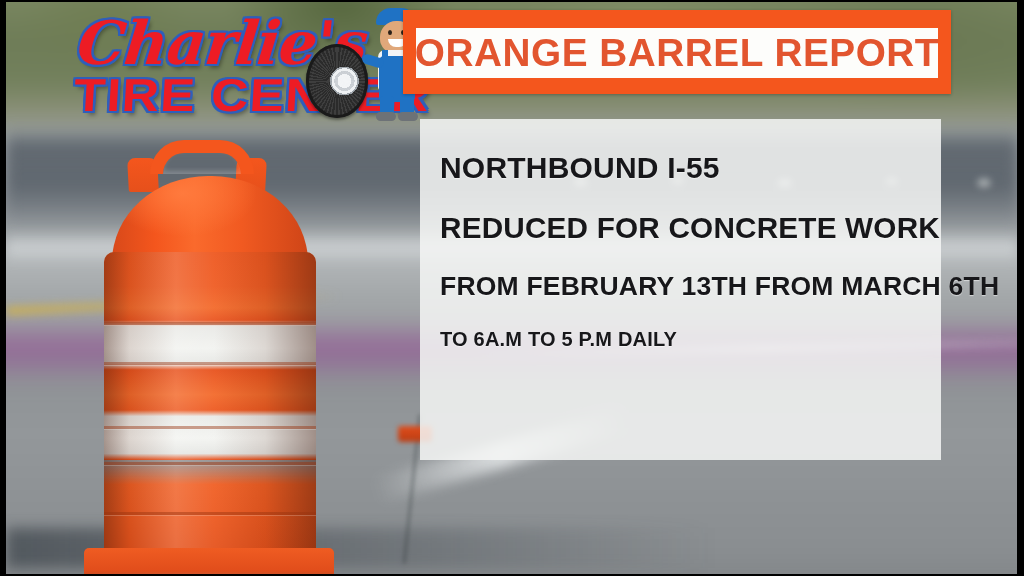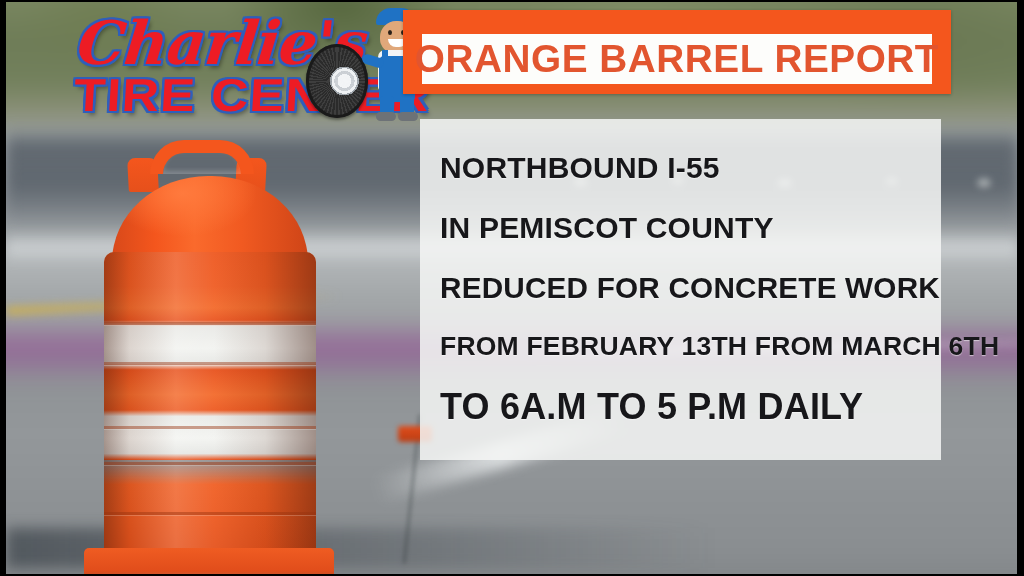--- a/index.html
+++ b/index.html
@@ -341,21 +341,21 @@
   .m-leg.l { left:20px; } .m-leg.r { left:40px; }
   .m-shoe { position:absolute; top:106px; width:20px; height:9px; background:#6d7277; border-radius:5px; }
   .m-shoe.l { left:16px; } .m-shoe.r { left:38px; }
 
   
   #title-bar {
     position:absolute;
     left:397px; top:8px;
     width:548px; height:84px;
     background:#f4561d;
-    padding:19px;
+    padding:13px;
     box-shadow:0 1px 3px rgba(0,0,0,0.25);
   }
   #title-inner {
     position:relative;
     width:100%; height:100%;
     background:#f4561d;
   }
   #title-white {
     position:absolute; left:0; top:5px;
     width:100%; height:50px;
@@ -387,21 +387,21 @@
     letter-spacing:0.2px;
     line-height:1;
     margin-bottom:30px;
     white-space:nowrap;
     text-shadow:0 1px 1px rgba(255,255,255,0.55);
   }
   .info-line.l1 { font-size:30px; transform:scaleX(1.0); transform-origin:left center; }
   .info-line.l2 { font-size:30px; }
   .info-line.l3 { font-size:30px; transform:scaleX(0.99); transform-origin:left center; }
   .info-line.l4 { font-size:26px; transform:scaleX(1.02); transform-origin:left center; }
-  .info-line.l5 { font-size:36px; }
+  .info-line.l5 { font-size:20px; }
 
   
   .bar { position:absolute; background:#000; }
   .bar-left   { left:0;   top:0; width:6px;  height:576px; }
   .bar-right  { right:0;  top:0; width:7px;  height:576px; }
   .bar-top    { left:0;   top:0; width:1024px; height:2px; }
   .bar-bottom { left:0; bottom:0; width:1024px; height:2px; }
 </style>
 </head>
 <body>
@@ -469,21 +469,20 @@
     <div id="title-bar">
       <div id="title-inner">
         <div id="title-white">
           <span id="title-text">ORANGE BARREL REPORT</span>
         </div>
       </div>
     </div>
 
     <div id="info-panel">
       <div class="info-line l1">NORTHBOUND I-55</div>
-      <div class="info-line l2">IN PEMISCOT COUNTY</div>
       <div class="info-line l3">REDUCED FOR CONCRETE WORK</div>
       <div class="info-line l4">FROM FEBRUARY 13TH FROM MARCH 6TH</div>
       <div class="info-line l5">TO 6A.M TO 5 P.M DAILY</div>
     </div>
 
   </div>
 
   <div class="bar bar-left"></div>
   <div class="bar bar-right"></div>
   <div class="bar bar-top"></div>

